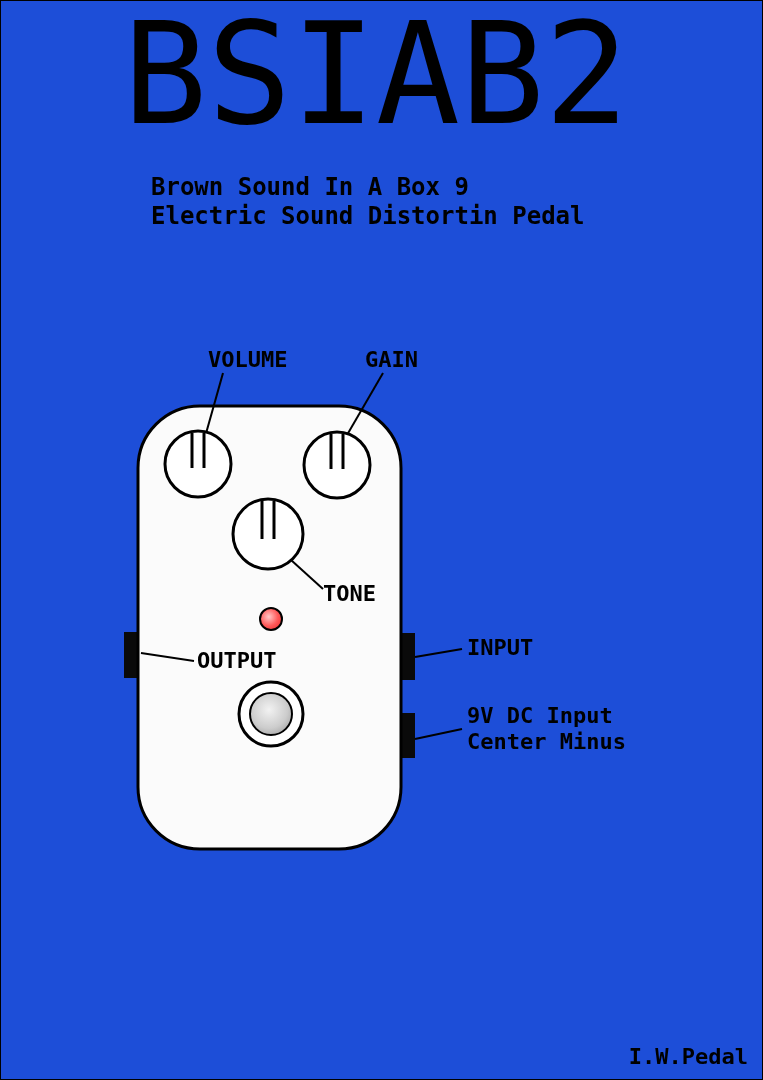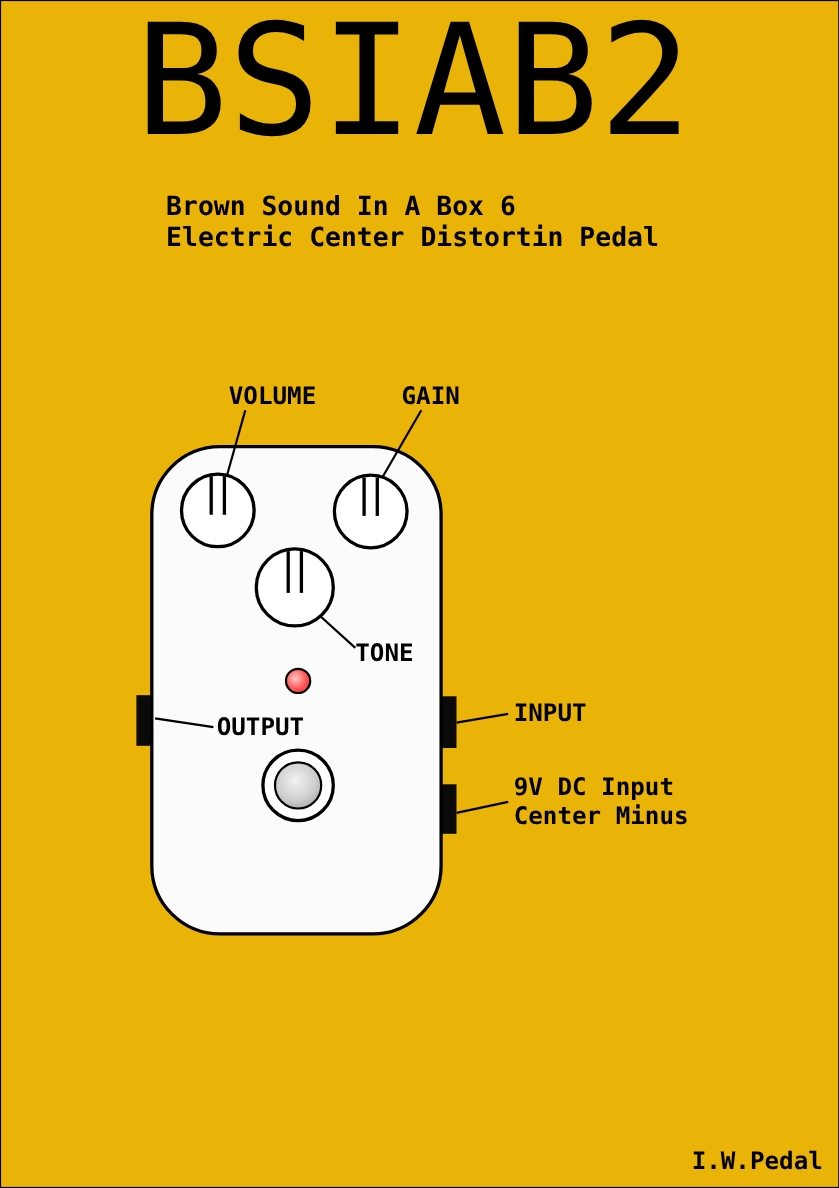--- a/index.html
+++ b/index.html
@@ -1,21 +1,21 @@
 <!DOCTYPE html>
 <html><head>
 <meta charset="utf-8">
 <style>
   * { margin: 0; padding: 0; box-sizing: border-box; }
   html, body { background: #ffffff; }
   .page {
     position: relative;
     width: 763px;
     height: 1080px;
-    background: #eab308;
+    background: #1d4ed8;
     border: 1px solid #000;
     overflow: hidden;
     font-family: "DejaVu Sans Mono", monospace;
     color: #000;
   }
   .title {
     position: absolute;
     left: 122px;
     top: 4px;
     font-size: 140px;
@@ -53,22 +53,22 @@
   }
 </style>
 </head>
 <body>
 
 <div class="page">
 
   <h1 class="title">BSIAB2</h1>
 
   <div class="subtitle">
-    <div>Brown Sound In A Box 6</div>
-    <div>Electric Center Distortin Pedal</div>
+    <div>Brown Sound In A Box 9</div>
+    <div>Electric Sound Distortin Pedal</div>
   </div>
 
   <svg class="diagram" width="763" height="560" viewBox="0 0 763 560">
     <defs>
       <radialGradient id="ledGrad" cx="0.4" cy="0.4" r="0.75">
         <stop offset="0%" stop-color="#ffc8c8"></stop>
         <stop offset="55%" stop-color="#ff5a5a"></stop>
         <stop offset="100%" stop-color="#ee2e2e"></stop>
       </radialGradient>
       <radialGradient id="metalGrad" cx="0.45" cy="0.4" r="0.8">

